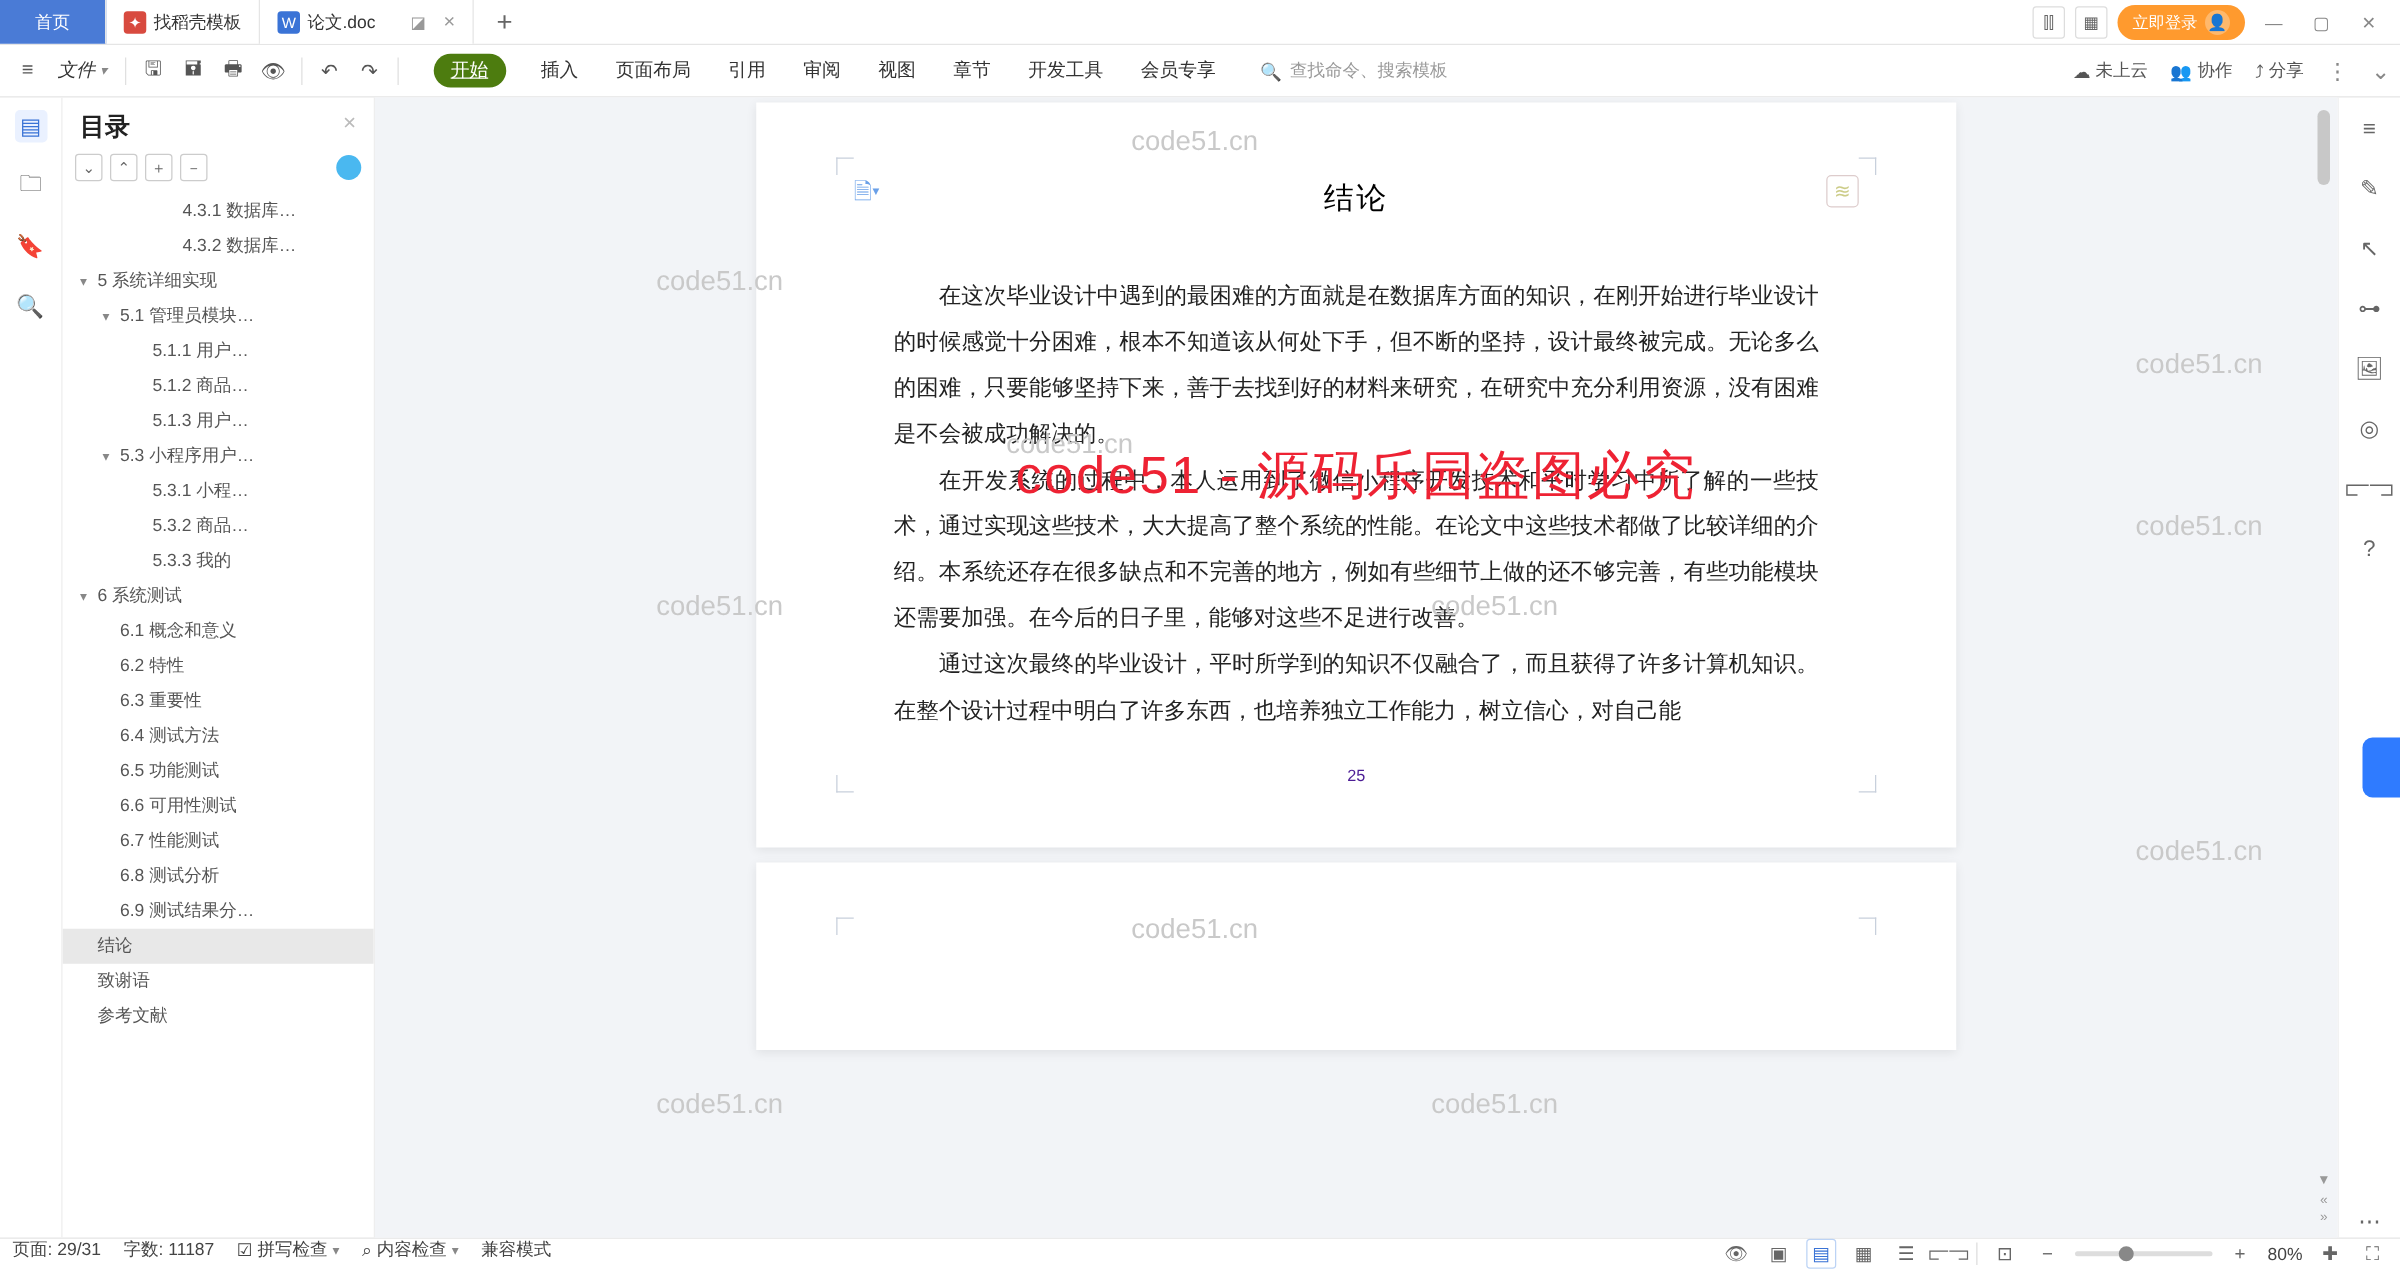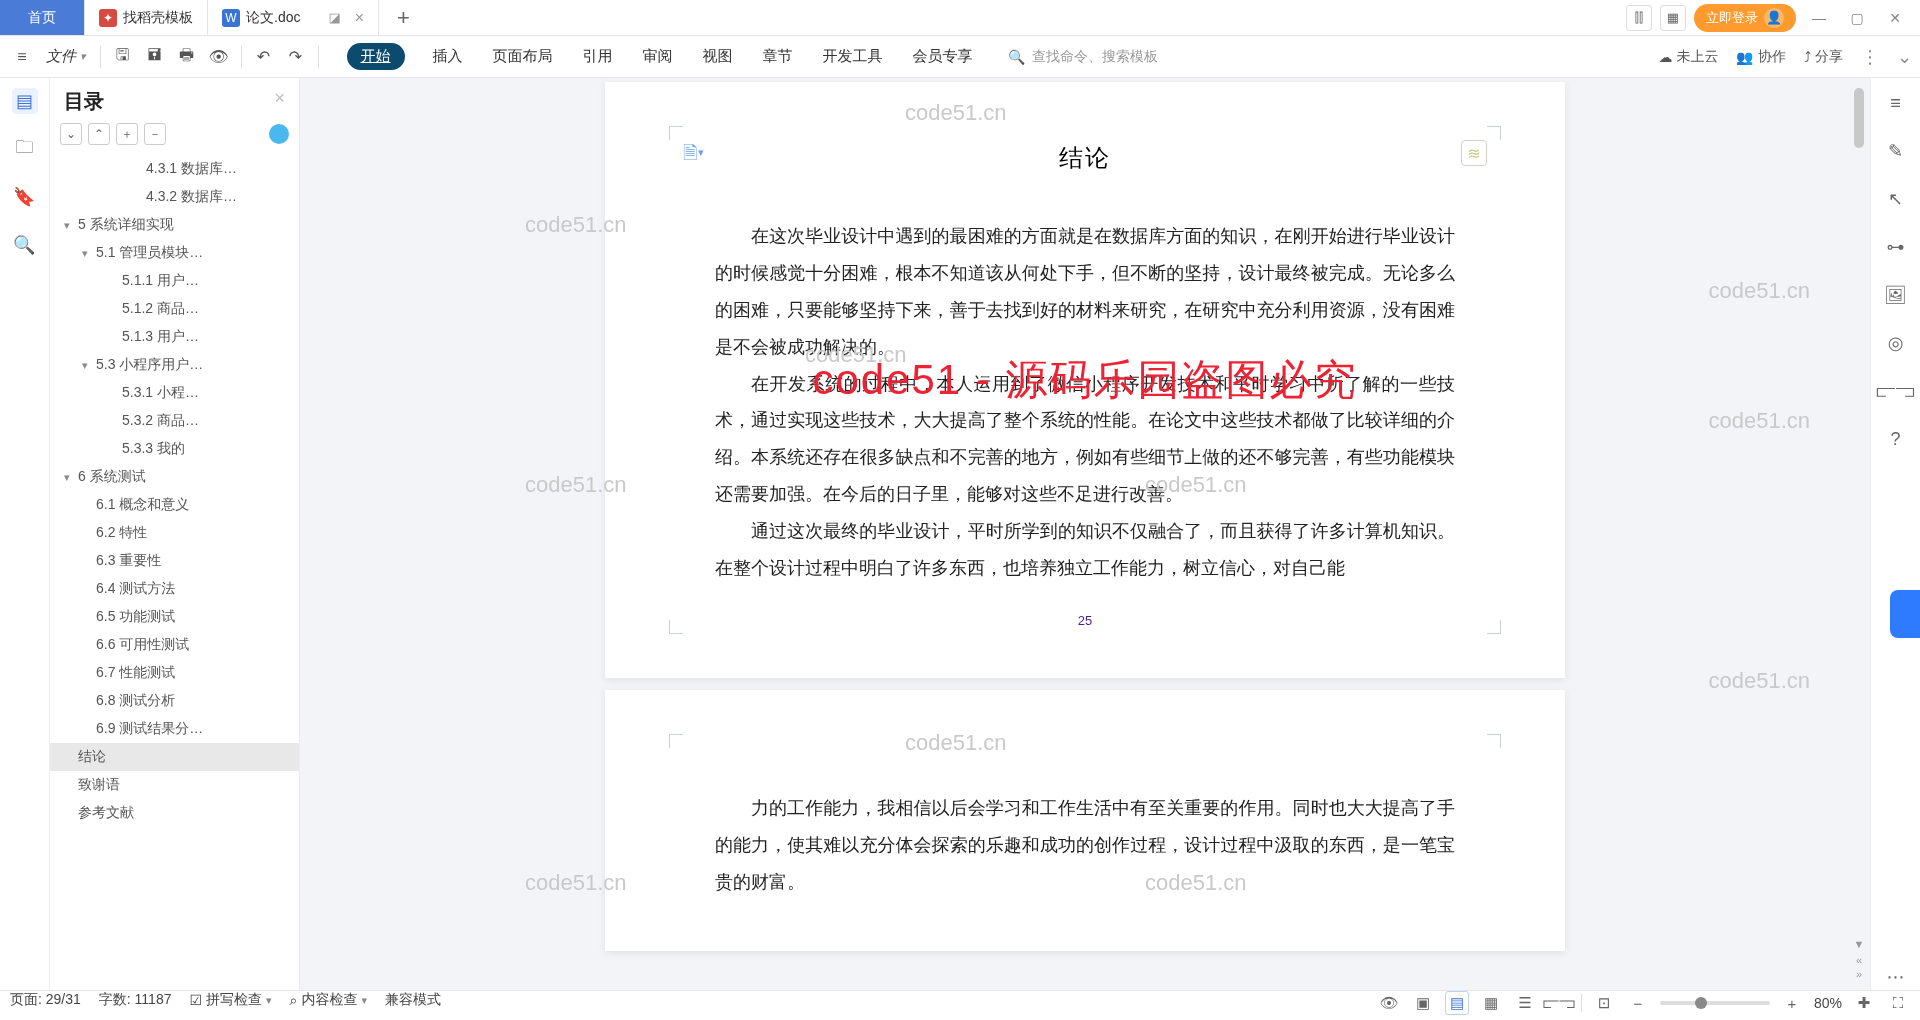--- a/index.html
+++ b/index.html
@@ -22,21 +22,21 @@
 .login-btn .avatar { width:20px; height:20px; border-radius:50%; background:#ffb86b; display:inline-flex; align-items:center; justify-content:center; }
 .win-btn { width:30px; height:30px; display:flex; align-items:center; justify-content:center; color:#888; font-size:14px; }
 
 
 .ribbon { height:42px; display:flex; align-items:center; border-bottom:1px solid #e5e5e5; padding:0 8px; gap:4px; }
 .rib-ico { width:28px; height:28px; display:flex; align-items:center; justify-content:center; color:#555; font-size:16px; cursor:pointer; }
 .rib-sep { width:1px; height:22px; background:#e0e0e0; margin:0 4px; }
 .rib-file { display:flex; align-items:center; gap:4px; font-size:15px; color:#333; padding:0 6px;font-style:italic; }
 .rib-tabs { display:flex; gap:26px; margin-left:20px; font-size:15px; color:#333; }
 .rib-tab { cursor:pointer; padding:4px 2px; }
-.rib-tab.active { background:#0c4a6e; color:#fff; padding:4px 14px; border-radius:14px;text-decoration:underline; }
+.rib-tab.active { background:#4d7c0f; color:#fff; padding:4px 14px; border-radius:14px;text-decoration:underline; }
 .rib-search { margin-left:30px; color:#999; font-size:14px; display:flex; align-items:center; gap:6px; }
 .rib-right { margin-left:auto; display:flex; align-items:center; gap:18px; font-size:14px; color:#555; }
 .rib-right .item { display:flex; align-items:center; gap:4px; cursor:pointer; }
 .rib-more { font-size:18px; color:#888; }
 
 
 .main { display:flex; height:calc(100% - 36px - 42px - 30px); }
 .left-rail { width:50px; border-right:1px solid #eee; display:flex; flex-direction:column; align-items:center; padding-top:10px; gap:22px; }
 .rail-ico { width:26px; height:26px; display:flex; align-items:center; justify-content:center; color:#666; font-size:18px; cursor:pointer; }
 .rail-ico.active { color:#3a73d6; background:#eaf1ff; border-radius:4px; }
@@ -224,21 +224,20 @@
       <span class="wm" style="top:18px;left:300px">code51.cn</span>
       <span class="wm" style="top:130px;left:-80px">code51.cn</span>
       <span class="wm" style="top:260px;left:200px">code51.cn</span>
       <span class="wm" style="top:390px;left:-80px">code51.cn</span>
       <span class="wm" style="top:390px;left:540px">code51.cn</span>
       <div class="wm-red">code51 - 源码乐园盗图必究</div>
     </div>
     <div class="page" style="padding-top:100px">
       <div class="corner pc-tl"></div>
         <div class="corner pc-tr"></div>
-      <p>力的工作能力，我相信以后会学习和工作生活中有至关重要的作用。同时也大大提高了手的能力，使其难以充分体会探索的乐趣和成功的创作过程，设计过程中汲取的东西，是一笔宝贵的财富。</p>
       <span class="wm" style="top:40px;left:300px">code51.cn</span>
       <span class="wm" style="top:180px;left:-80px">code51.cn</span>
       <span class="wm" style="top:180px;left:540px">code51.cn</span>
     </div>
     <span class="wm" style="position:absolute;top:200px;right:60px">code51.cn</span>
     <span class="wm" style="position:absolute;top:330px;right:60px">code51.cn</span>
     <span class="wm" style="position:absolute;top:590px;right:60px">code51.cn</span>
     <div class="vscroll">
       <div class="btn" style="top:-2px">▲</div>
       <div class="thumb"></div>

